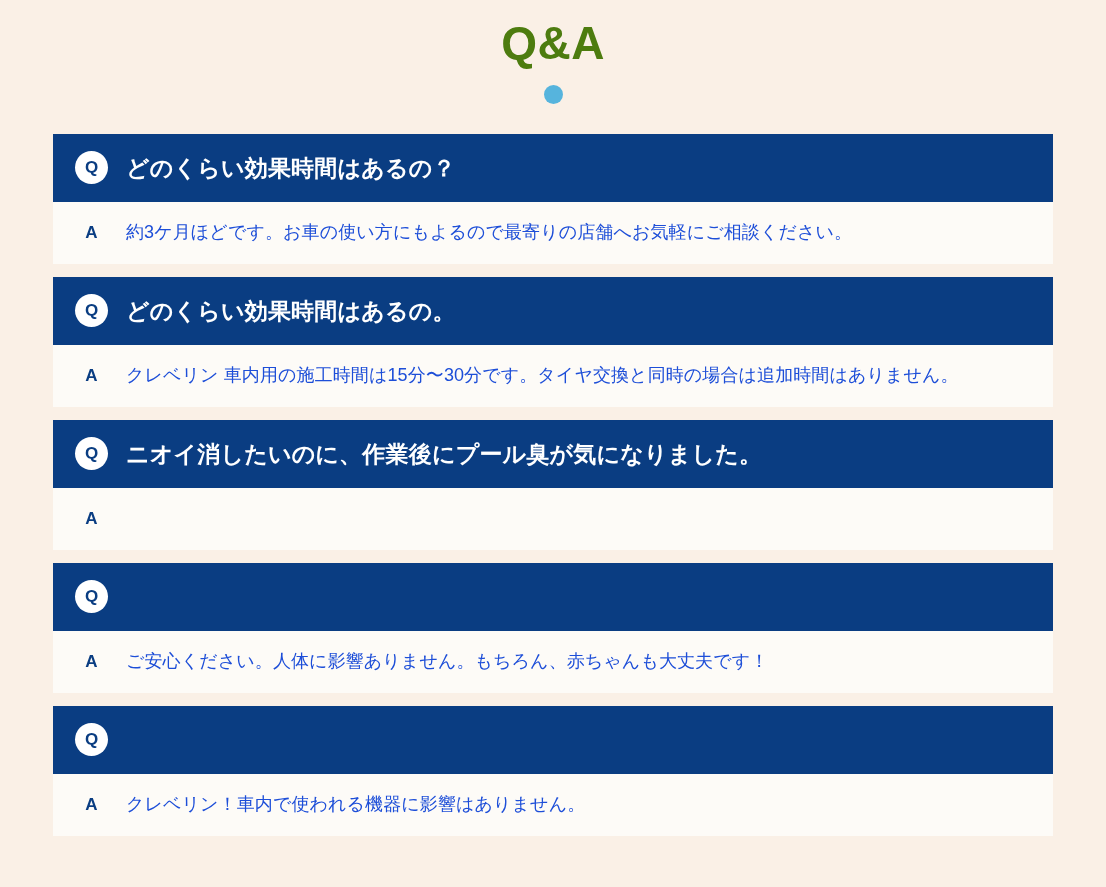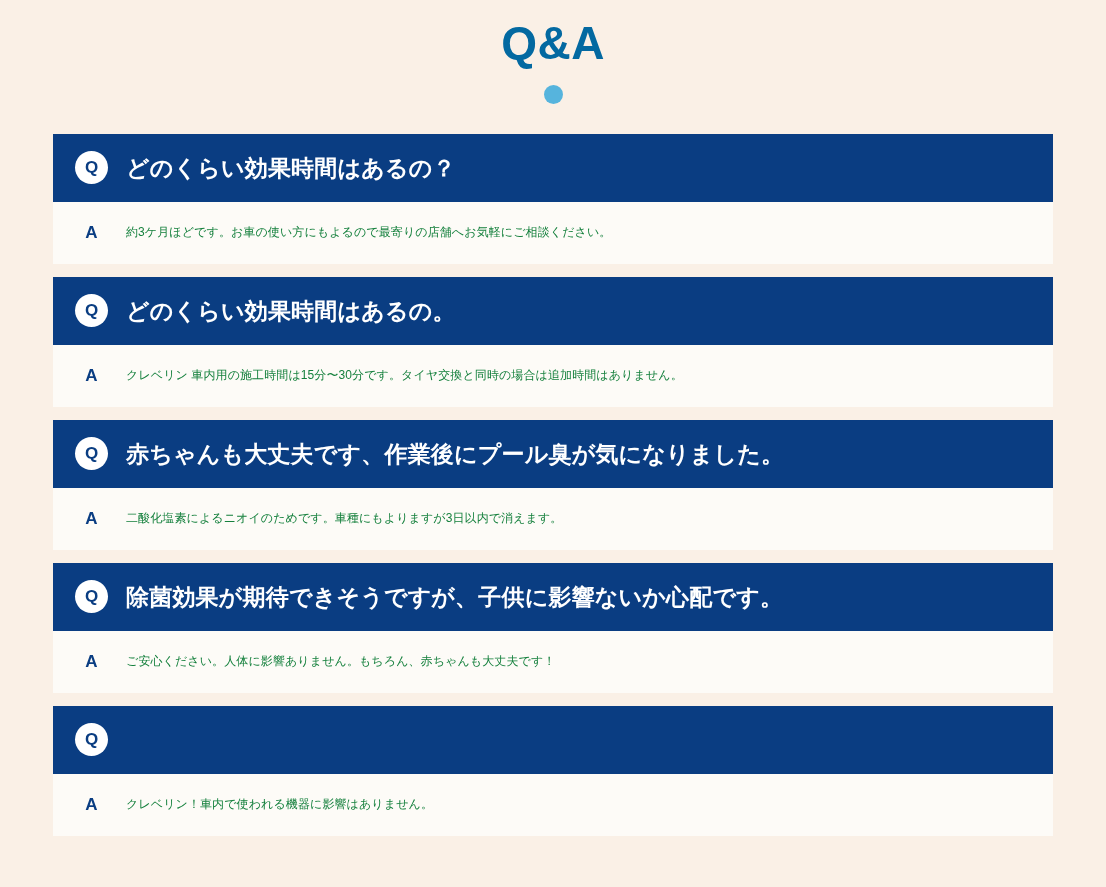--- a/index.html
+++ b/index.html
@@ -21,21 +21,21 @@
 
   
   .header {
     padding-top: 18px;
     text-align: center;
   }
   .title {
     font-size: 46px;
     line-height: 1.1;
     font-weight: bold;
-    color: #0369a1;
+    color: #4d7c0f;
     letter-spacing: 0.5px;
     margin: 0;
   }
   .dot-wrap {
     margin-top: 16px;
     height: 22px;
   }
   .dot {
     display: inline-block;
     width: 19px;
@@ -92,22 +92,22 @@
   .a-mark {
     flex: 0 0 auto;
     width: 33px;
     text-align: center;
     color: #0a3d82;
     font-size: 17px;
     font-weight: bold;
     margin-right: 18px;
   }
   .a-text {
-    color: #15803d;
-    font-size: 12px;
+    color: #1d4ed8;
+    font-size: 18px;
     line-height: 1.6;
     letter-spacing: 0.1px;
   }
 </style>
 </head>
 <body>
 
 <div class="page">
 
   <div class="header">
@@ -137,32 +137,30 @@
       </div>
       <div class="a-row">
         <span class="a-mark">A</span>
         <span class="a-text">クレベリン 車内用の施工時間は15分〜30分です。タイヤ交換と同時の場合は追加時間はありません。</span>
       </div>
     </div>
 
     <div class="qa-block">
       <div class="q-row">
         <span class="badge">Q</span>
-        <span class="q-text">赤ちゃんも大丈夫です、作業後にプール臭が気になりました。</span>
+        <span class="q-text">ニオイ消したいのに、作業後にプール臭が気になりました。</span>
       </div>
       <div class="a-row">
         <span class="a-mark">A</span>
-        <span class="a-text">二酸化塩素によるニオイのためです。車種にもよりますが3日以内で消えます。</span>
       </div>
     </div>
 
     <div class="qa-block">
       <div class="q-row">
         <span class="badge">Q</span>
-        <span class="q-text">除菌効果が期待できそうですが、子供に影響ないか心配です。</span>
       </div>
       <div class="a-row">
         <span class="a-mark">A</span>
         <span class="a-text">ご安心ください。人体に影響ありません。もちろん、赤ちゃんも大丈夫です！</span>
       </div>
     </div>
 
     <div class="qa-block">
       <div class="q-row">
         <span class="badge">Q</span>

